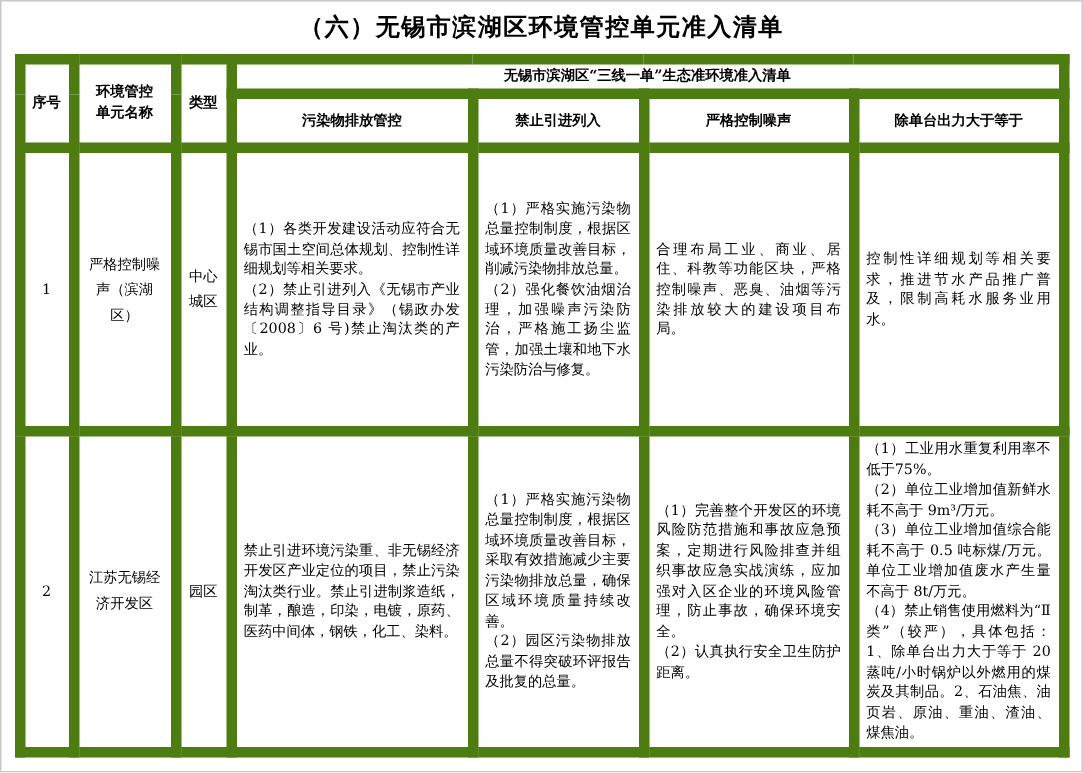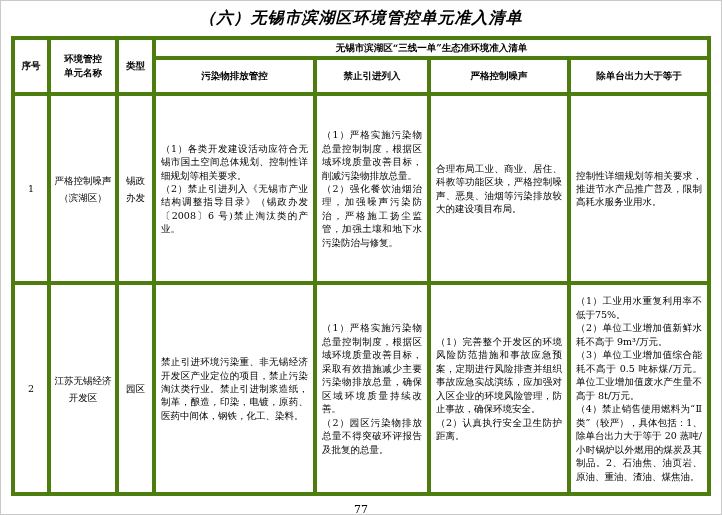--- a/index.html
+++ b/index.html
@@ -13,31 +13,30 @@
     font-family: "DejaVu Serif", "Liberation Serif", serif;
     color: #000000;
     overflow: hidden;
   }
   .page-title {
     margin-top: 7px;
     text-align: center;
     font-size: 16px;
     font-weight: bold;
     letter-spacing: 1px;
-    font-style: italic;
   }
   table.access-table {
     border-collapse: collapse;
     table-layout: fixed;
     width: 696px;
     margin: 7px auto 0 auto;
     border: 2px solid #000000;
   }
   .access-table th, .access-table td {
-    border: 4px solid #4d7c0f;
+    border: 7px solid #4d7c0f;
     box-sizing: border-box;
     overflow: hidden;
   }
   .access-table th {
     font-weight: bold;
     font-size: 9.5px;
     text-align: center;
     vertical-align: middle;
     padding: 1px 2px;
     white-space: pre-line;
@@ -93,21 +92,21 @@
         <th>污染物排放管控</th>
         <th>禁止引进列入</th>
         <th>严格控制噪声</th>
         <th>除单台出力大于等于</th>
       </tr>
     </thead>
     <tbody>
       <tr style="height:189px">
         <td class="c-center">1</td>
         <td class="c-center">严格控制噪声（滨湖区）</td>
-        <td class="c-center">锡政办发</td>
+        <td class="c-center">中心城区</td>
         <td class="c-text">（1）各类开发建设活动应符合无锡市国土空间总体规划、控制性详细规划等相关要求。
 （2）禁止引进列入《无锡市产业结构调整指导目录》（锡政办发〔2008〕6 号)禁止淘汰类的产业。</td>
         <td class="c-text">（1）严格实施污染物总量控制制度，根据区域环境质量改善目标，削减污染物排放总量。
 （2）强化餐饮油烟治理，加强噪声污染防治，严格施工扬尘监管，加强土壤和地下水污染防治与修复。</td>
         <td class="c-text">合理布局工业、商业、居住、科教等功能区块，严格控制噪声、恶臭、油烟等污染排放较大的建设项目布局。</td>
         <td class="c-text">控制性详细规划等相关要求，推进节水产品推广普及，限制高耗水服务业用水。</td>
       </tr>
       <tr style="height:211px">
         <td class="c-center">2</td>
         <td class="c-center">江苏无锡经济开发区</td>

